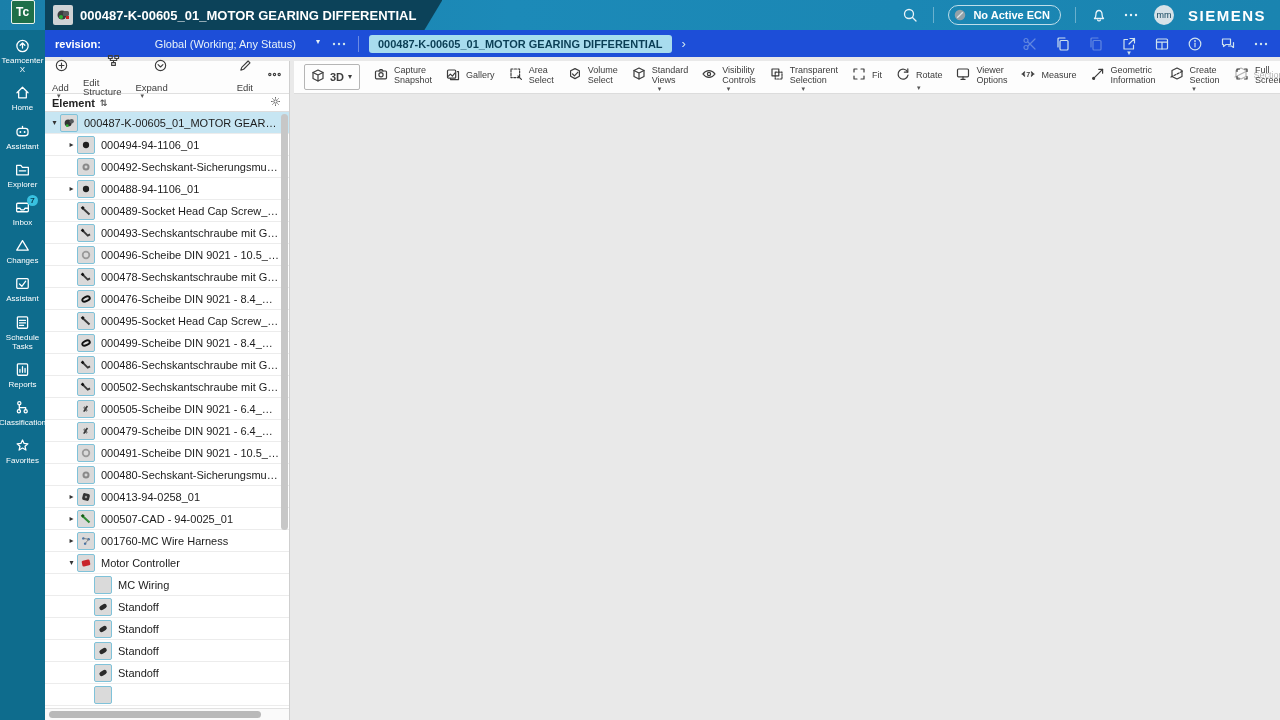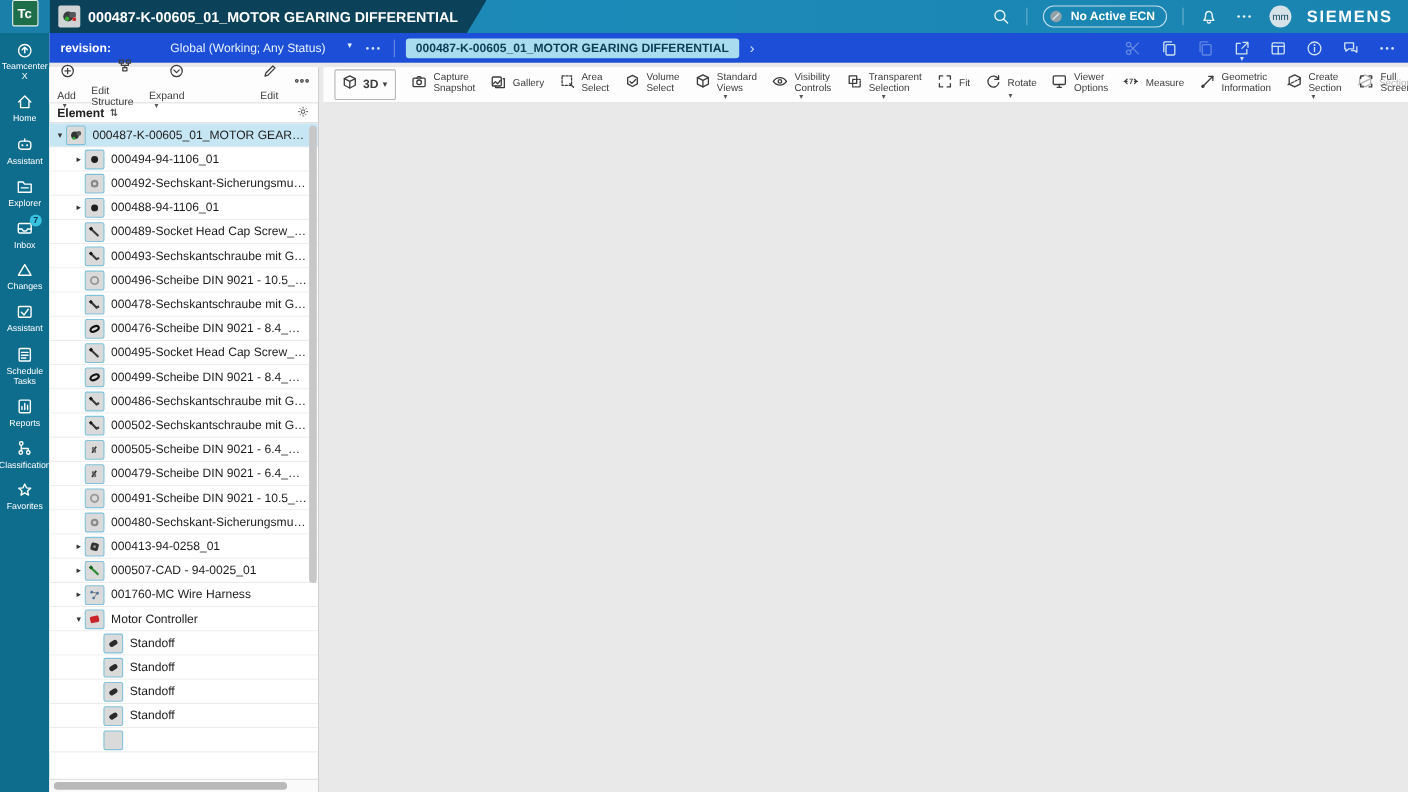--- a/index.html
+++ b/index.html
@@ -589,20 +589,27 @@
                 <span class="chip">
                   <svg viewBox="0 0 16 16">
                     <rect x="3.4" y="4.6" width="9.2" height="6.8" rx="1.6" fill="#c8252b" transform="rotate(-12 8 8)"></rect>
                   </svg>
                 </span>
                 <span class="rlabel">Motor Controller</span>
               </div>
               <div class="row" style="padding-left: 38px;">
                 <span class="rcaret"></span>
                 <span class="chip">
+                  <svg viewBox="0 0 16 16"></svg>
+                </span>
+                <span class="rlabel">MC Wiring</span>
+              </div>
+              <div class="row" style="padding-left: 38px;">
+                <span class="rcaret"></span>
+                <span class="chip">
                   <svg viewBox="0 0 16 16">
                     <rect x="3.6" y="5.4" width="9" height="5.2" rx="2.6" fill="#2a2a2a" transform="rotate(-32 8 8)"></rect>
                   </svg>
                 </span>
                 <span class="rlabel">Standoff</span>
               </div>
               <div class="row" style="padding-left: 38px;">
                 <span class="rcaret"></span>
                 <span class="chip">
                   <svg viewBox="0 0 16 16">

